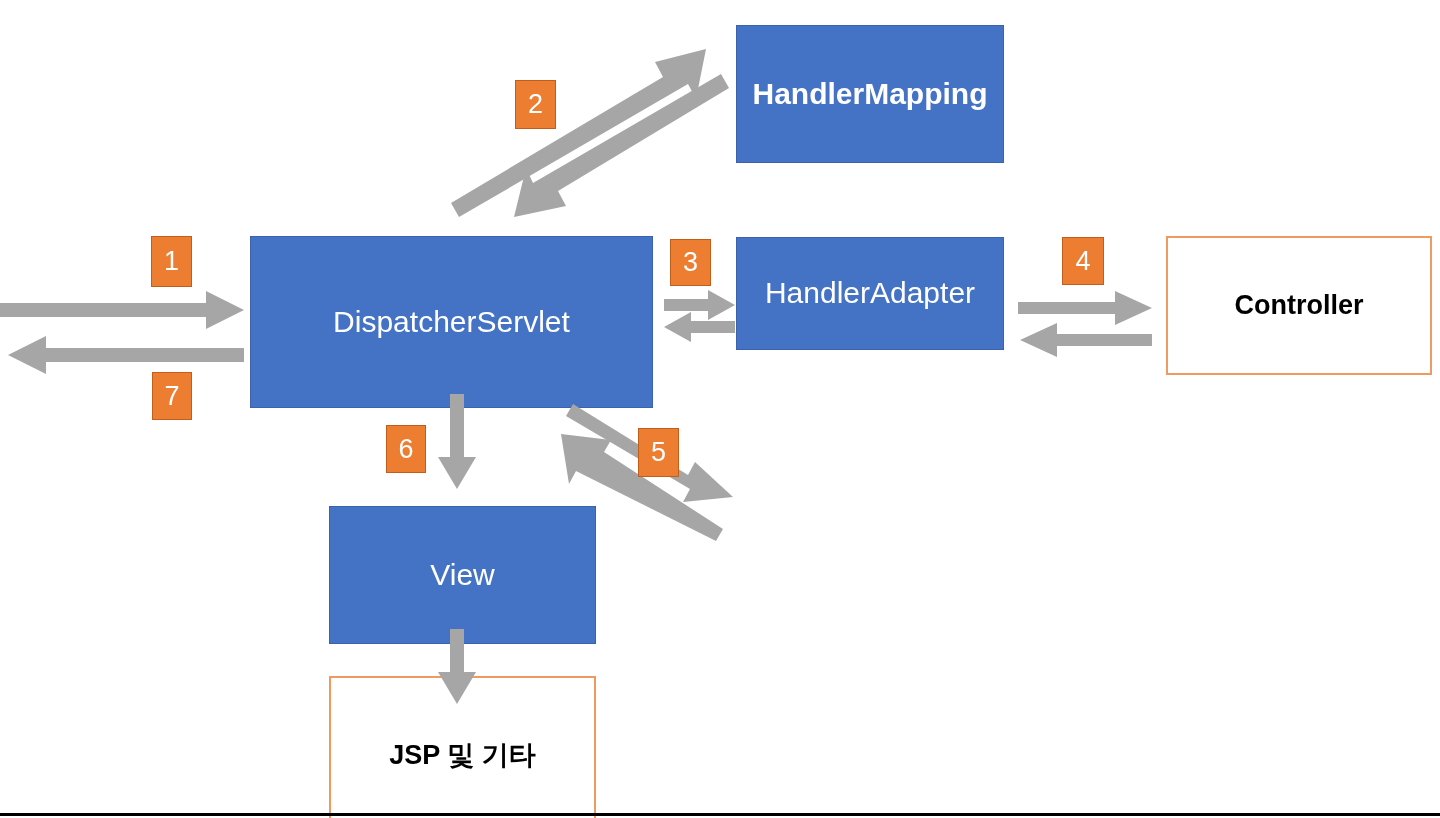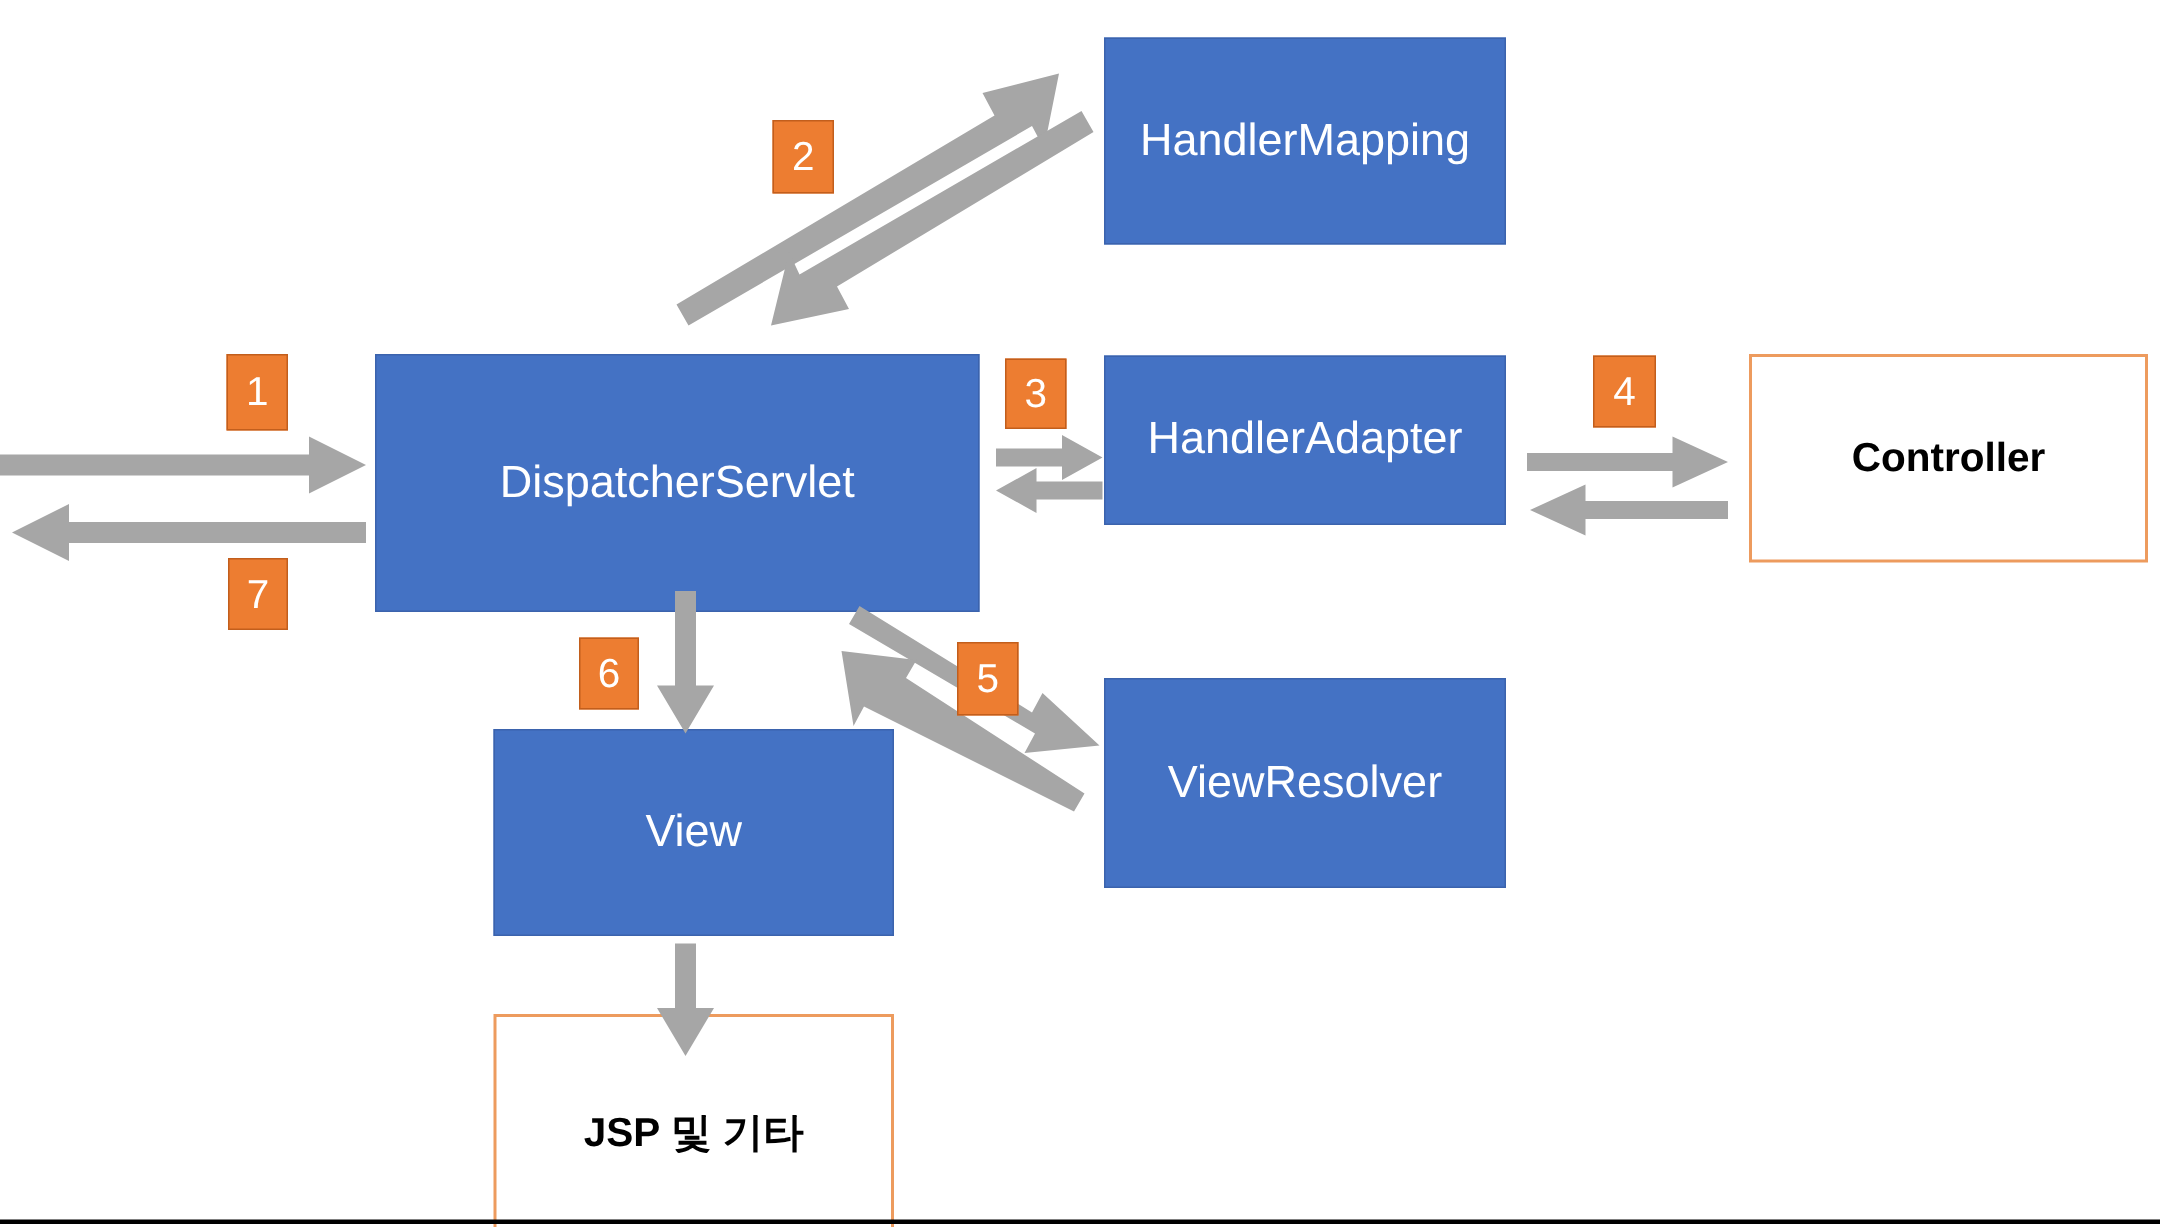--- a/index.html
+++ b/index.html
@@ -119,41 +119,38 @@
 
     <g>
       <path d="M450,394 L464,394 L464,457 L476,457 L457,489 L438,457 L450,457 Z" fill="#A6A6A6"></path>
     </g>
 
     <g>
       <path d="M450,629 L464,629 L464,672 L476,672 L457,704 L438,672 L450,672 Z" fill="#A6A6A6"></path>
     </g>
   </svg>
 
-  <div class="node node-blue" style="left:736px; top:25px; width:268px; height:138px;">
+  <div class="node node-blue" style="left:736px; top:25px; width:268px; height:138px;font-weight:bold;">
     <span>HandlerMapping</span>
   </div>
 
   <div class="node node-blue" style="left:250px; top:236px; width:403px; height:172px;">
     <span>DispatcherServlet</span>
   </div>
 
   <div class="node node-blue" style="left:736px; top:237px; width:268px; height:113px;">
     <span>HandlerAdapter</span>
   </div>
 
   <div class="node node-outline" style="left:1166px; top:236px; width:266px; height:139px;">
     <span>Controller</span>
   </div>
 
-  <div class="node node-blue" style="left:736px; top:452px; width:268px; height:140px;">
-    <span>ViewResolver</span>
-  </div>
 
-  <div class="node node-blue" style="left:329px; top:486px; width:267px; height:138px;">
+  <div class="node node-blue" style="left:329px; top:506px; width:267px; height:138px;">
     <span>View</span>
   </div>
 
   <div class="node node-outline" style="left:329px; top:676px; width:267px; height:160px;">
     <span>JSP 및 기타</span>
   </div>
 
   <div class="badge" style="left:151px; top:236px; width:41px; height:51px;">
     <span>1</span>
   </div>

